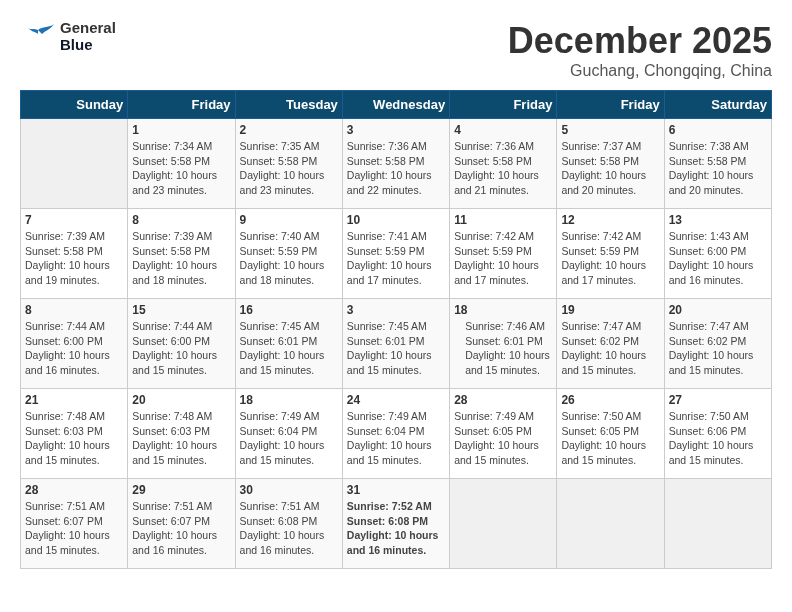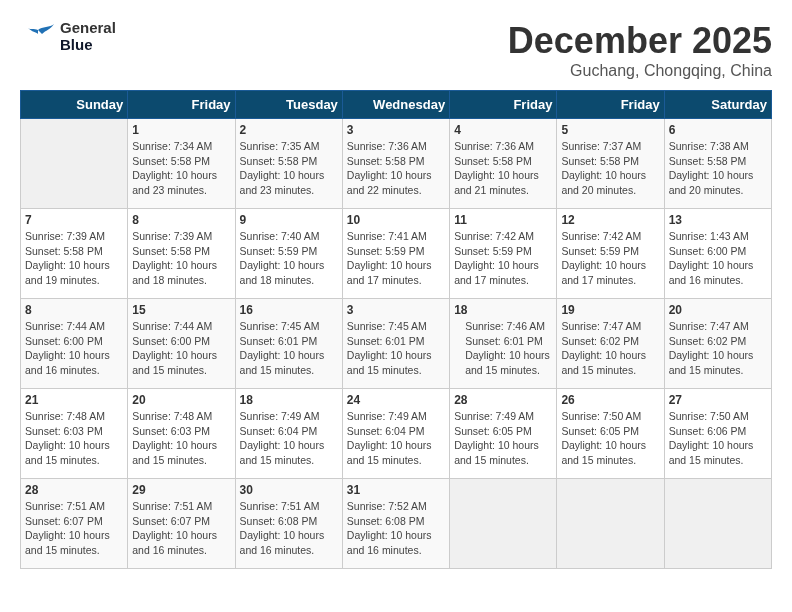--- a/index.html
+++ b/index.html
@@ -322,21 +322,21 @@
         </td>
         <td>
           <div class="day-number">30</div>
           <div class="day-info" style="white-space: pre-line;">Sunrise: 7:51 AM
 Sunset: 6:08 PM
 Daylight: 10 hours
 and 16 minutes.</div>
         </td>
         <td>
           <div class="day-number">31</div>
-          <div class="day-info" style="white-space: pre-line;">Sunrise: 7:52 AM
+          <div class="day-info" style="white-space: pre-line; font-weight: bold;">Sunrise: 7:52 AM
 Sunset: 6:08 PM
 Daylight: 10 hours
 and 16 minutes.</div>
         </td>
         <td class="empty-cell"></td>
         <td class="empty-cell"></td>
         <td class="empty-cell"></td>
       </tr>
     </tbody>
 </table>

